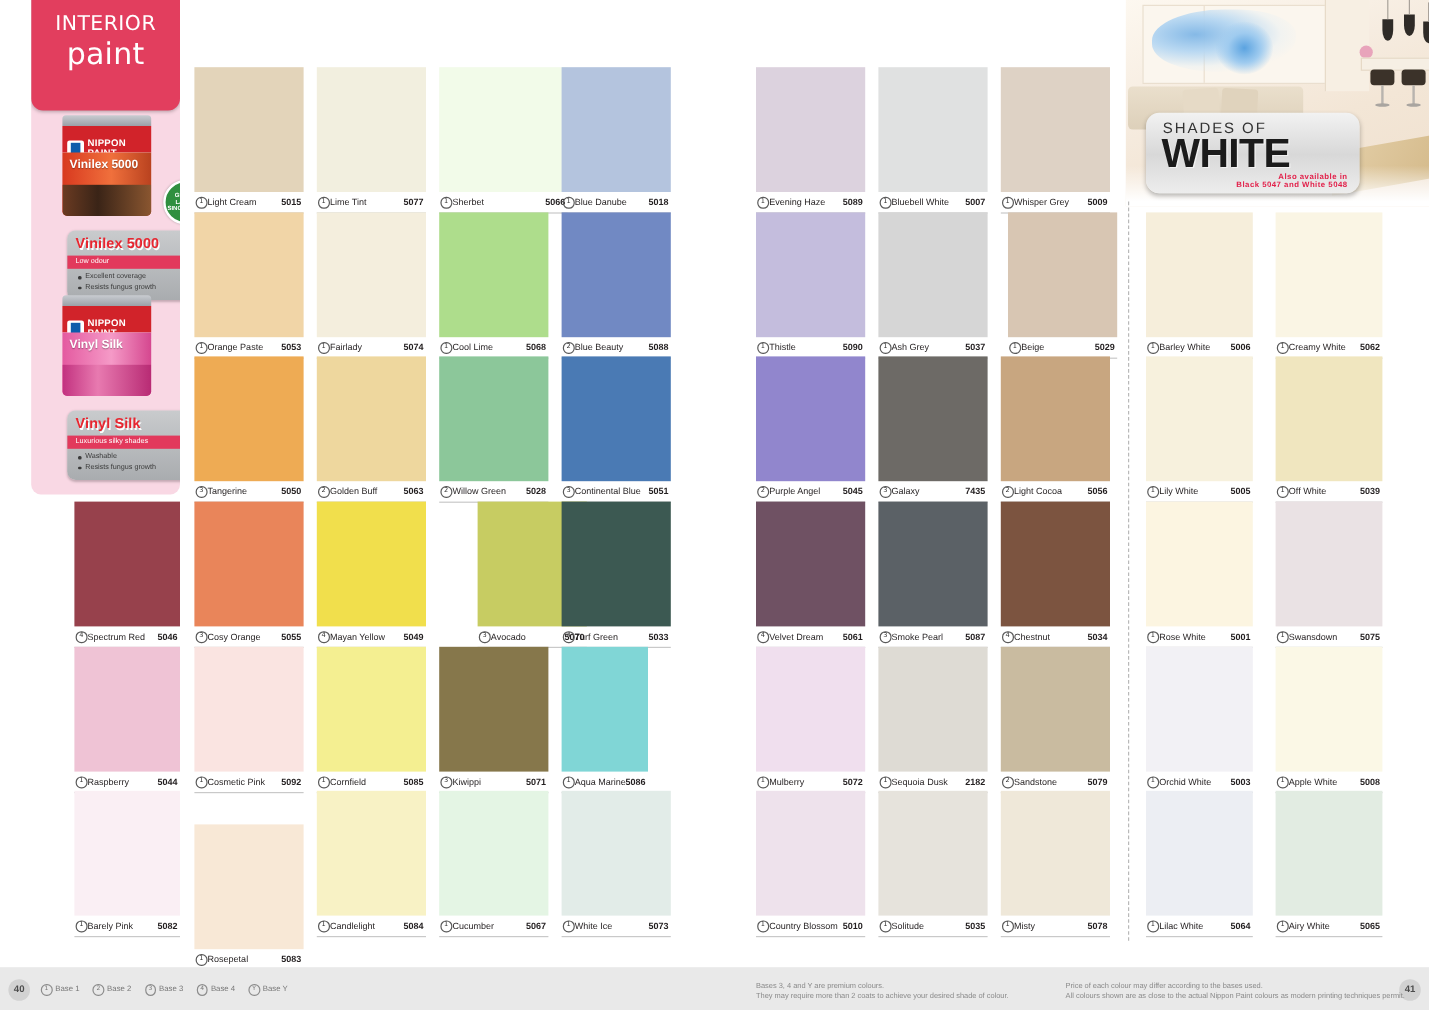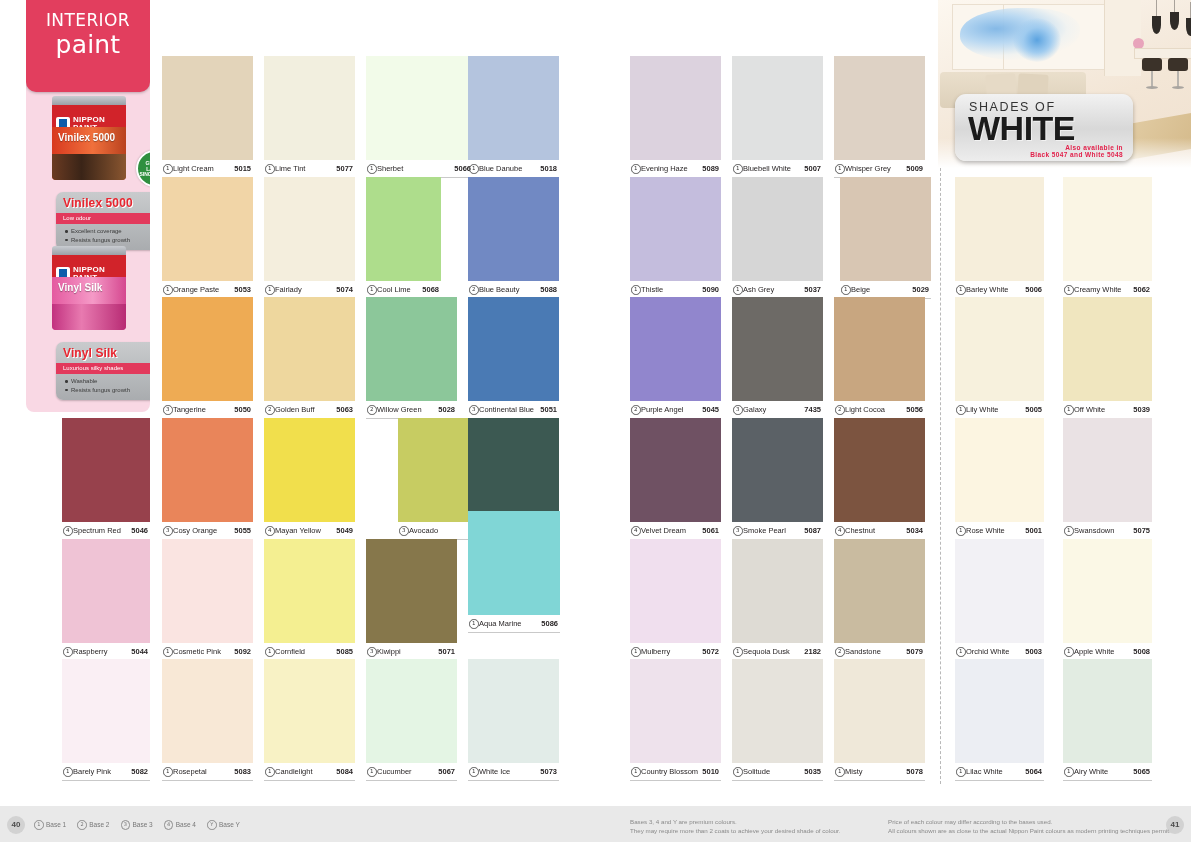--- a/index.html
+++ b/index.html
@@ -336,21 +336,21 @@
         </div>
       </div>
       <div class="swatch" style="left: 264px; top: 177px; width: 91px;">
         <div class="chip" style="height: 104px; background: rgb(244, 238, 221);"></div>
         <div class="lbl">
           <span class="basenum">1</span>
           <span class="nm">Fairlady</span>
           <span class="code">5074</span>
         </div>
       </div>
-      <div class="swatch" style="left: 366px; top: 177px; width: 75px;">
+      <div class="swatch" style="left: 366px; top: 177px; width: 91px;">
         <div class="chip" style="height: 104px; background: rgb(174, 221, 140);"></div>
         <div class="lbl">
           <span class="basenum">1</span>
           <span class="nm">Cool Lime</span>
           <span class="code">5068</span>
         </div>
       </div>
       <div class="swatch" style="left: 468px; top: 177px; width: 91px;">
         <div class="chip" style="height: 104px; background: rgb(113, 137, 195);"></div>
         <div class="lbl">
@@ -528,21 +528,21 @@
         </div>
       </div>
       <div class="swatch" style="left: 366px; top: 539px; width: 91px;">
         <div class="chip" style="height: 104px; background: rgb(134, 119, 75);"></div>
         <div class="lbl">
           <span class="basenum">3</span>
           <span class="nm">Kiwippi</span>
           <span class="code">5071</span>
         </div>
       </div>
-      <div class="swatch" style="left: 468px; top: 511px; width: 92px;">
+      <div class="swatch" style="left: 468px; top: 539px; width: 72px;">
         <div class="chip" style="height: 104px; background: rgb(128, 214, 214);"></div>
         <div class="lbl">
           <span class="basenum">1</span>
           <span class="nm">Aqua Marine</span>
           <span class="code">5086</span>
         </div>
       </div>
       <div class="swatch" style="left: 630px; top: 539px; width: 91px;">
         <div class="chip" style="height: 104px; background: rgb(240, 223, 238);"></div>
         <div class="lbl">
@@ -568,21 +568,21 @@
         </div>
       </div>
       <div class="swatch" style="left: 62px; top: 659px; width: 88px;">
         <div class="chip" style="height: 104px; background: rgb(250, 239, 244);"></div>
         <div class="lbl">
           <span class="basenum">1</span>
           <span class="nm">Barely Pink</span>
           <span class="code">5082</span>
         </div>
       </div>
-      <div class="swatch" style="left: 162px; top: 659px; width: 91px;">
+      <div class="swatch" style="left: 162px; top: 687px; width: 91px;">
         <div class="chip" style="height: 104px; background: rgb(248, 232, 214);"></div>
         <div class="lbl">
           <span class="basenum">1</span>
           <span class="nm">Rosepetal</span>
           <span class="code">5083</span>
         </div>
       </div>
       <div class="swatch" style="left: 264px; top: 659px; width: 91px;">
         <div class="chip" style="height: 104px; background: rgb(248, 242, 197);"></div>
         <div class="lbl">

